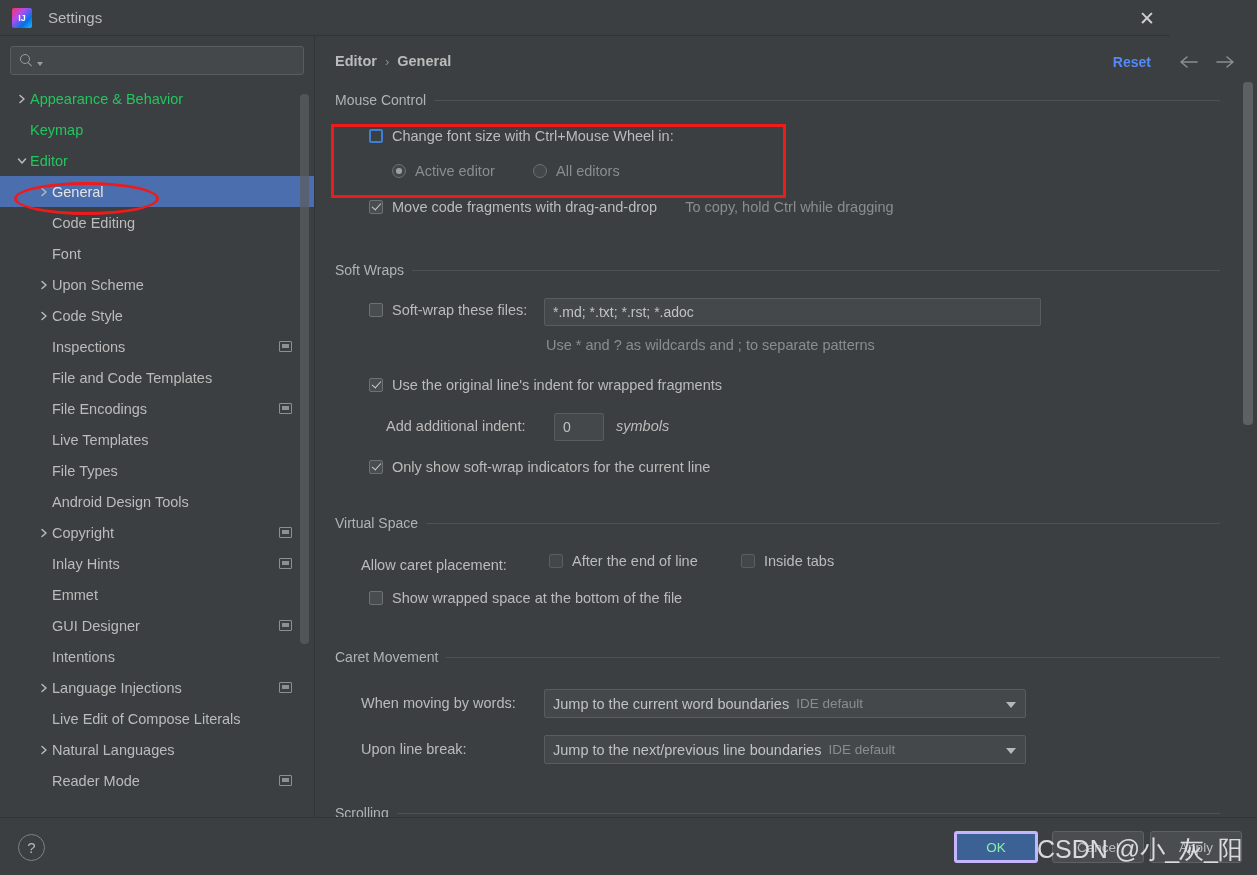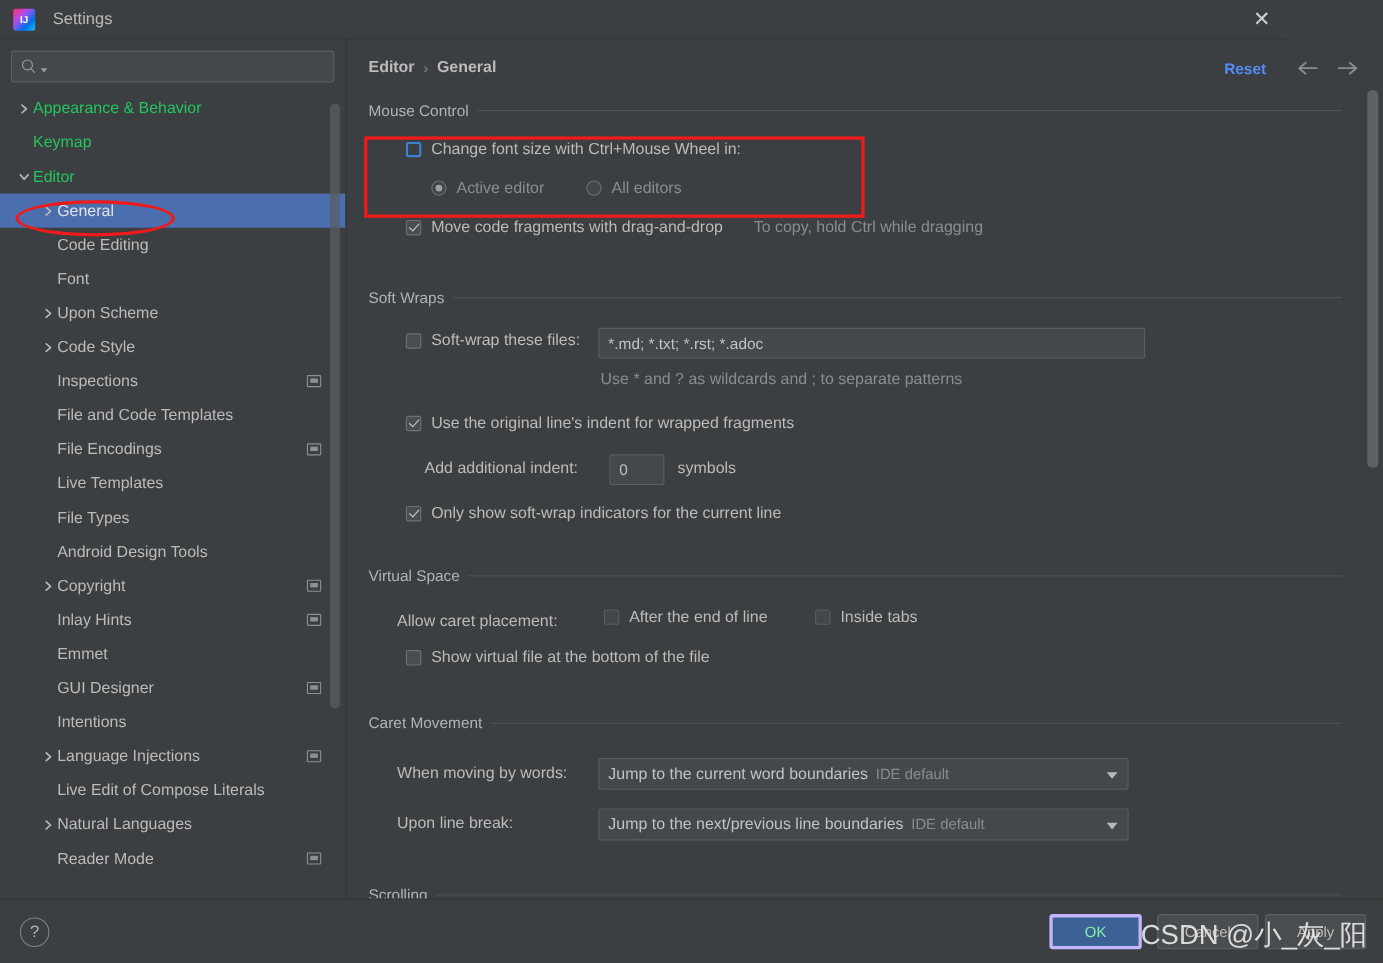--- a/index.html
+++ b/index.html
@@ -490,21 +490,21 @@
 
       <div class="hint" style="position:absolute; left:230px; top:257px;">Use * and ? as wildcards and ; to separate patterns</div>
 
       <div class="row" style="position:absolute; left:53px; top:297px;">
         <span class="cb checked"></span>
         <span class="lbl">Use the original line's indent for wrapped fragments</span>
       </div>
 
       <div class="plain" style="position:absolute; left:70px; top:338px;">Add additional indent:</div>
       <div class="txtfield" style="position:absolute; left:238px; top:333px; width:50px;">0</div>
-      <div class="plain" style="position:absolute; left:300px; top:338px;">symbols</div>
+      <div class="plain" style="position:absolute; left:300px; top:338px;font-style:italic;">symbols</div>
 
       <div class="row" style="position:absolute; left:53px; top:379px;">
         <span class="cb checked"></span>
         <span class="lbl">Only show soft-wrap indicators for the current line</span>
       </div>
 
       <div class="group" style="top:435px;">
         <div class="group-head">
           <span>Virtual Space</span>
           <span class="group-line"></span>
@@ -516,21 +516,21 @@
         <span class="cb dim"></span>
         <span class="lbl">After the end of line</span>
       </div>
       <div class="row" style="position:absolute; left:425px; top:473px;">
         <span class="cb dim"></span>
         <span class="lbl">Inside tabs</span>
       </div>
 
       <div class="row" style="position:absolute; left:53px; top:510px;">
         <span class="cb"></span>
-        <span class="lbl">Show virtual file at the bottom of the file</span>
+        <span class="lbl">Show wrapped space at the bottom of the file</span>
       </div>
 
       <div class="group" style="top:569px;">
         <div class="group-head">
           <span>Caret Movement</span>
           <span class="group-line"></span>
         </div>
       </div>
 
       <div class="plain" style="position:absolute; left:45px; top:615px;">When moving by words:</div>

